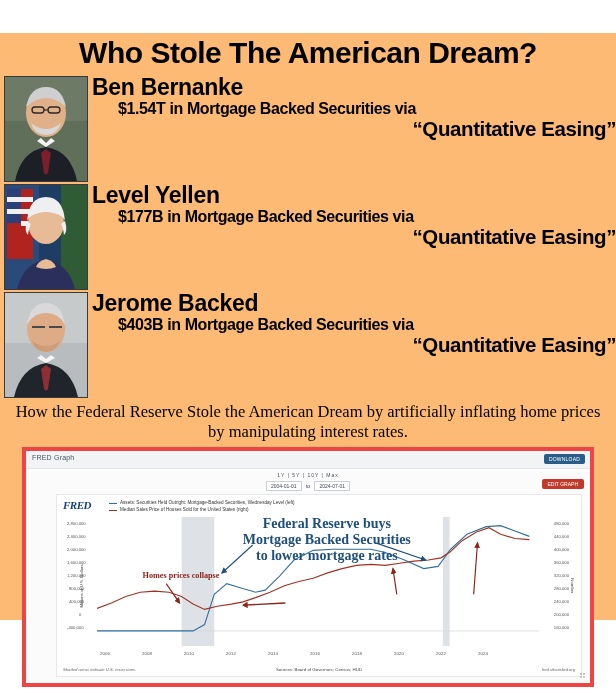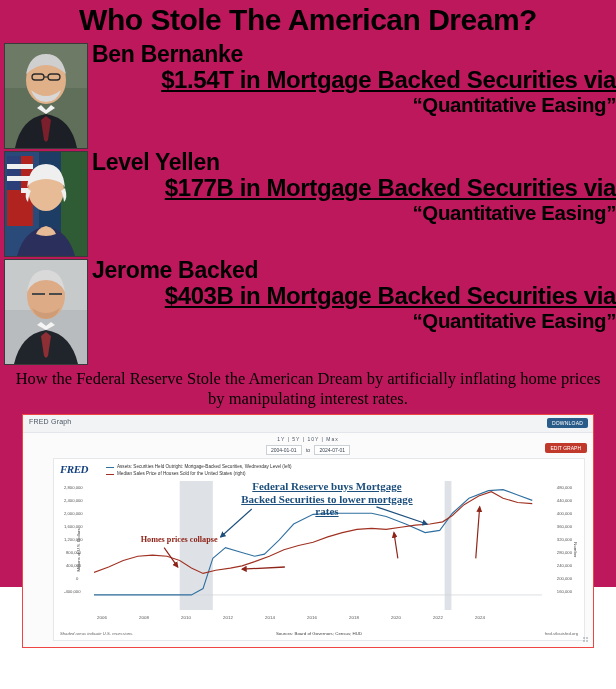--- a/index.html
+++ b/index.html
@@ -11,21 +11,22 @@
     width: 616px;
     height: 689px;
     overflow: hidden;
     font-family: "Liberation Sans", sans-serif;
     color: #000;
   }
   .page {
     position: relative;
     width: 616px;
     height: 587px;
-    background: #be185d;
+    background: #fdba74;
+    margin-top: 33px;
   }
   
   .headline {
     text-align: center;
     font-family: "Liberation Sans", sans-serif;
     font-weight: bold;
     font-size: 30px;
     letter-spacing: -0.5px;
     line-height: 1.0;
     padding: 5px 0 6px 0;
@@ -57,28 +58,27 @@
   }
   .pname {
     font-weight: bold;
     font-size: 23px;
     line-height: 1.05;
     letter-spacing: -0.3px;
     margin-top: 1px;
   }
   .pamount {
     font-weight: bold;
-    font-size: 24px;
+    font-size: 16px;
     line-height: 1.12;
     letter-spacing: -0.4px;
-    text-align: right;
+    text-align: left;
     padding-left: 26px;
     margin-top: 1px;
     white-space: nowrap;
-    text-decoration: underline;
   }
   .pqe {
     font-weight: bold;
     font-size: 20.5px;
     line-height: 1.12;
     letter-spacing: -0.4px;
     text-align: right;
     padding-left: 8px;
   }
   
@@ -87,21 +87,21 @@
     font-weight: normal;
     font-size: 16.5px;
     line-height: 1.22;
     text-align: center;
     padding: 4px 14px 5px 14px;
   }
   
   .fred-wrap {
     position: relative;
     margin: 0 22px 0 22px;
-    border: 1px solid #ef4444;
+    border: 4px solid #ef4444;
     background: #fbfbfb;
     height: 232px;
     overflow: hidden;
   }
   .fred-top {
     height: 17px;
     background: #f1f3f5;
     border-bottom: 1px solid #e2e5e9;
     position: relative;
   }
@@ -247,21 +247,21 @@
     color: #666;
   }
   
   .ann {
     position: absolute;
     font-family: "Liberation Serif", serif;
     font-weight: bold;
     text-align: center;
     line-height: 1.15;
   }
-  .ann-blue { color: #1d4f7c; font-size: 11px; text-decoration: underline; }
+  .ann-blue { color: #1d4f7c; font-size: 14px; }
   .ann-red  { color: #8e2318; font-size: 8.2px; }
   .grip {
     position: absolute;
     right: 3px;
     bottom: 3px;
     width: 7px; height: 7px;
     opacity: .5;
   }
   .grip i {
     position: absolute;

